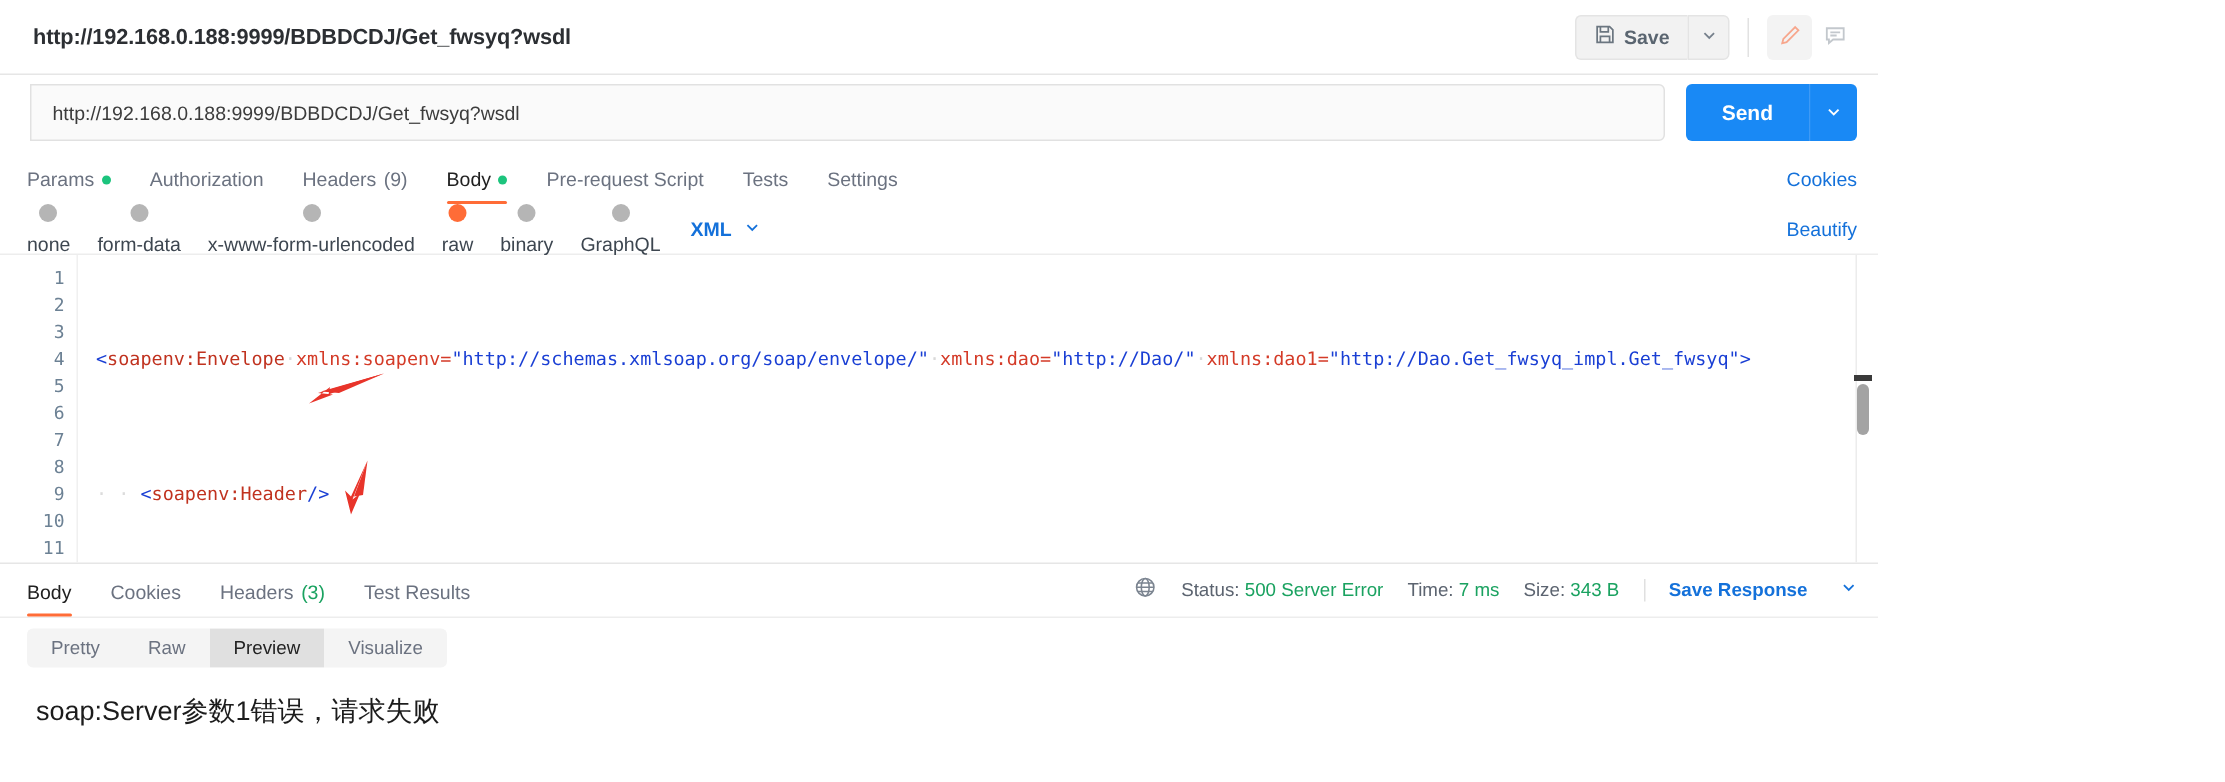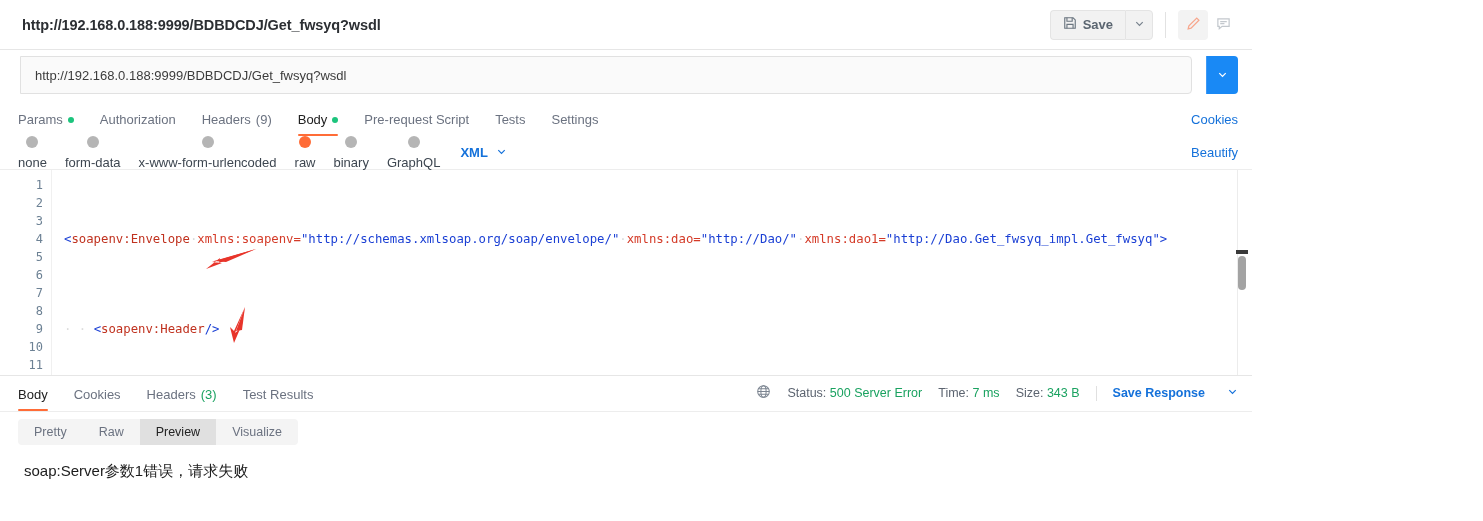--- a/index.html
+++ b/index.html
@@ -211,21 +211,21 @@
     display: flex; background: #f4f4f4; border-radius: 4px; overflow: hidden;
   }
   .subtab {
     padding: 0 16px; height: 26px; line-height: 26px;
     font-size: 12.5px; color: #6b7280; cursor: pointer;
   }
   .subtab.active { background: #e0e0e0; color: #222; }
 
   
   .respbody {
-    padding: 10px 24px; font-size: 15px; color: #1c1c1c;
+    padding: 10px 24px; font-size: 18px; color: #1c1c1c;
     font-family: "Liberation Sans", sans-serif;
   }
 </style>
 </head>
 <body>
 
 <div class="app">
 
   <div class="namebar">
     <div class="req-title">http://192.168.0.188:9999/BDBDCDJ/Get_fwsyq?wsdl</div>
@@ -267,20 +267,21 @@
         </svg>
       </span>
     </div>
   </div>
 
   <div class="urlbar">
     <div class="url-input">
       <span>http://192.168.0.188:9999/BDBDCDJ/Get_fwsyq?wsdl</span>
     </div>
     <div class="send-group">
+      <div class="send-btn">Send</div>
       <div class="send-caret">
         <span>
           <svg width="11" height="11" viewBox="0 0 12 12" fill="none" stroke="#ffffff" stroke-width="1.4">
             <path d="M2.5 4.5L6 8l3.5-3.5"></path>
           </svg>
         </span>
       </div>
     </div>
   </div>
 

